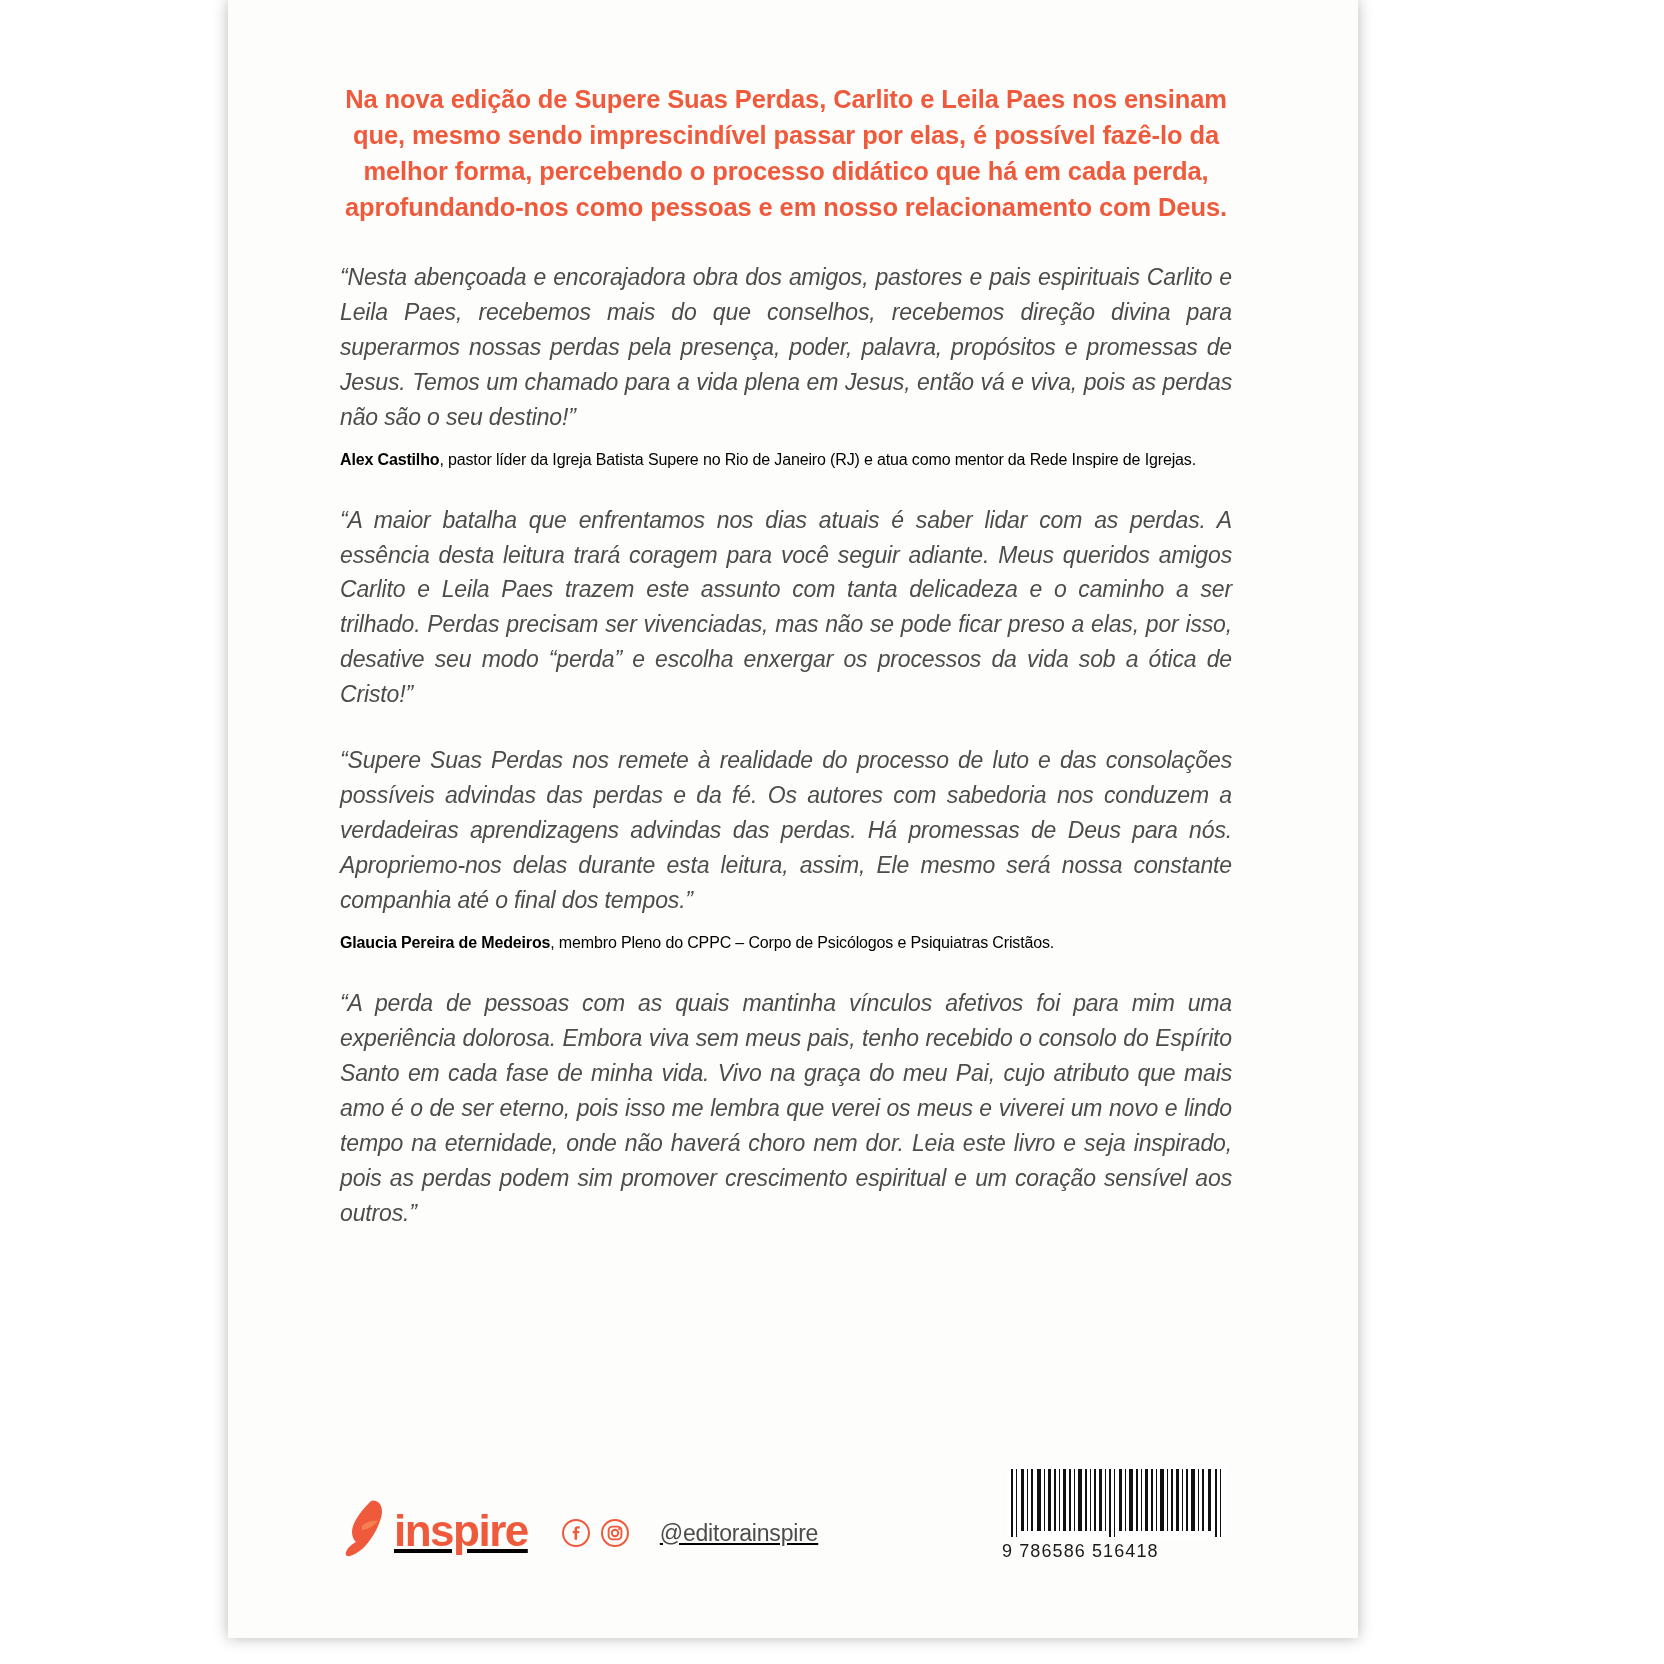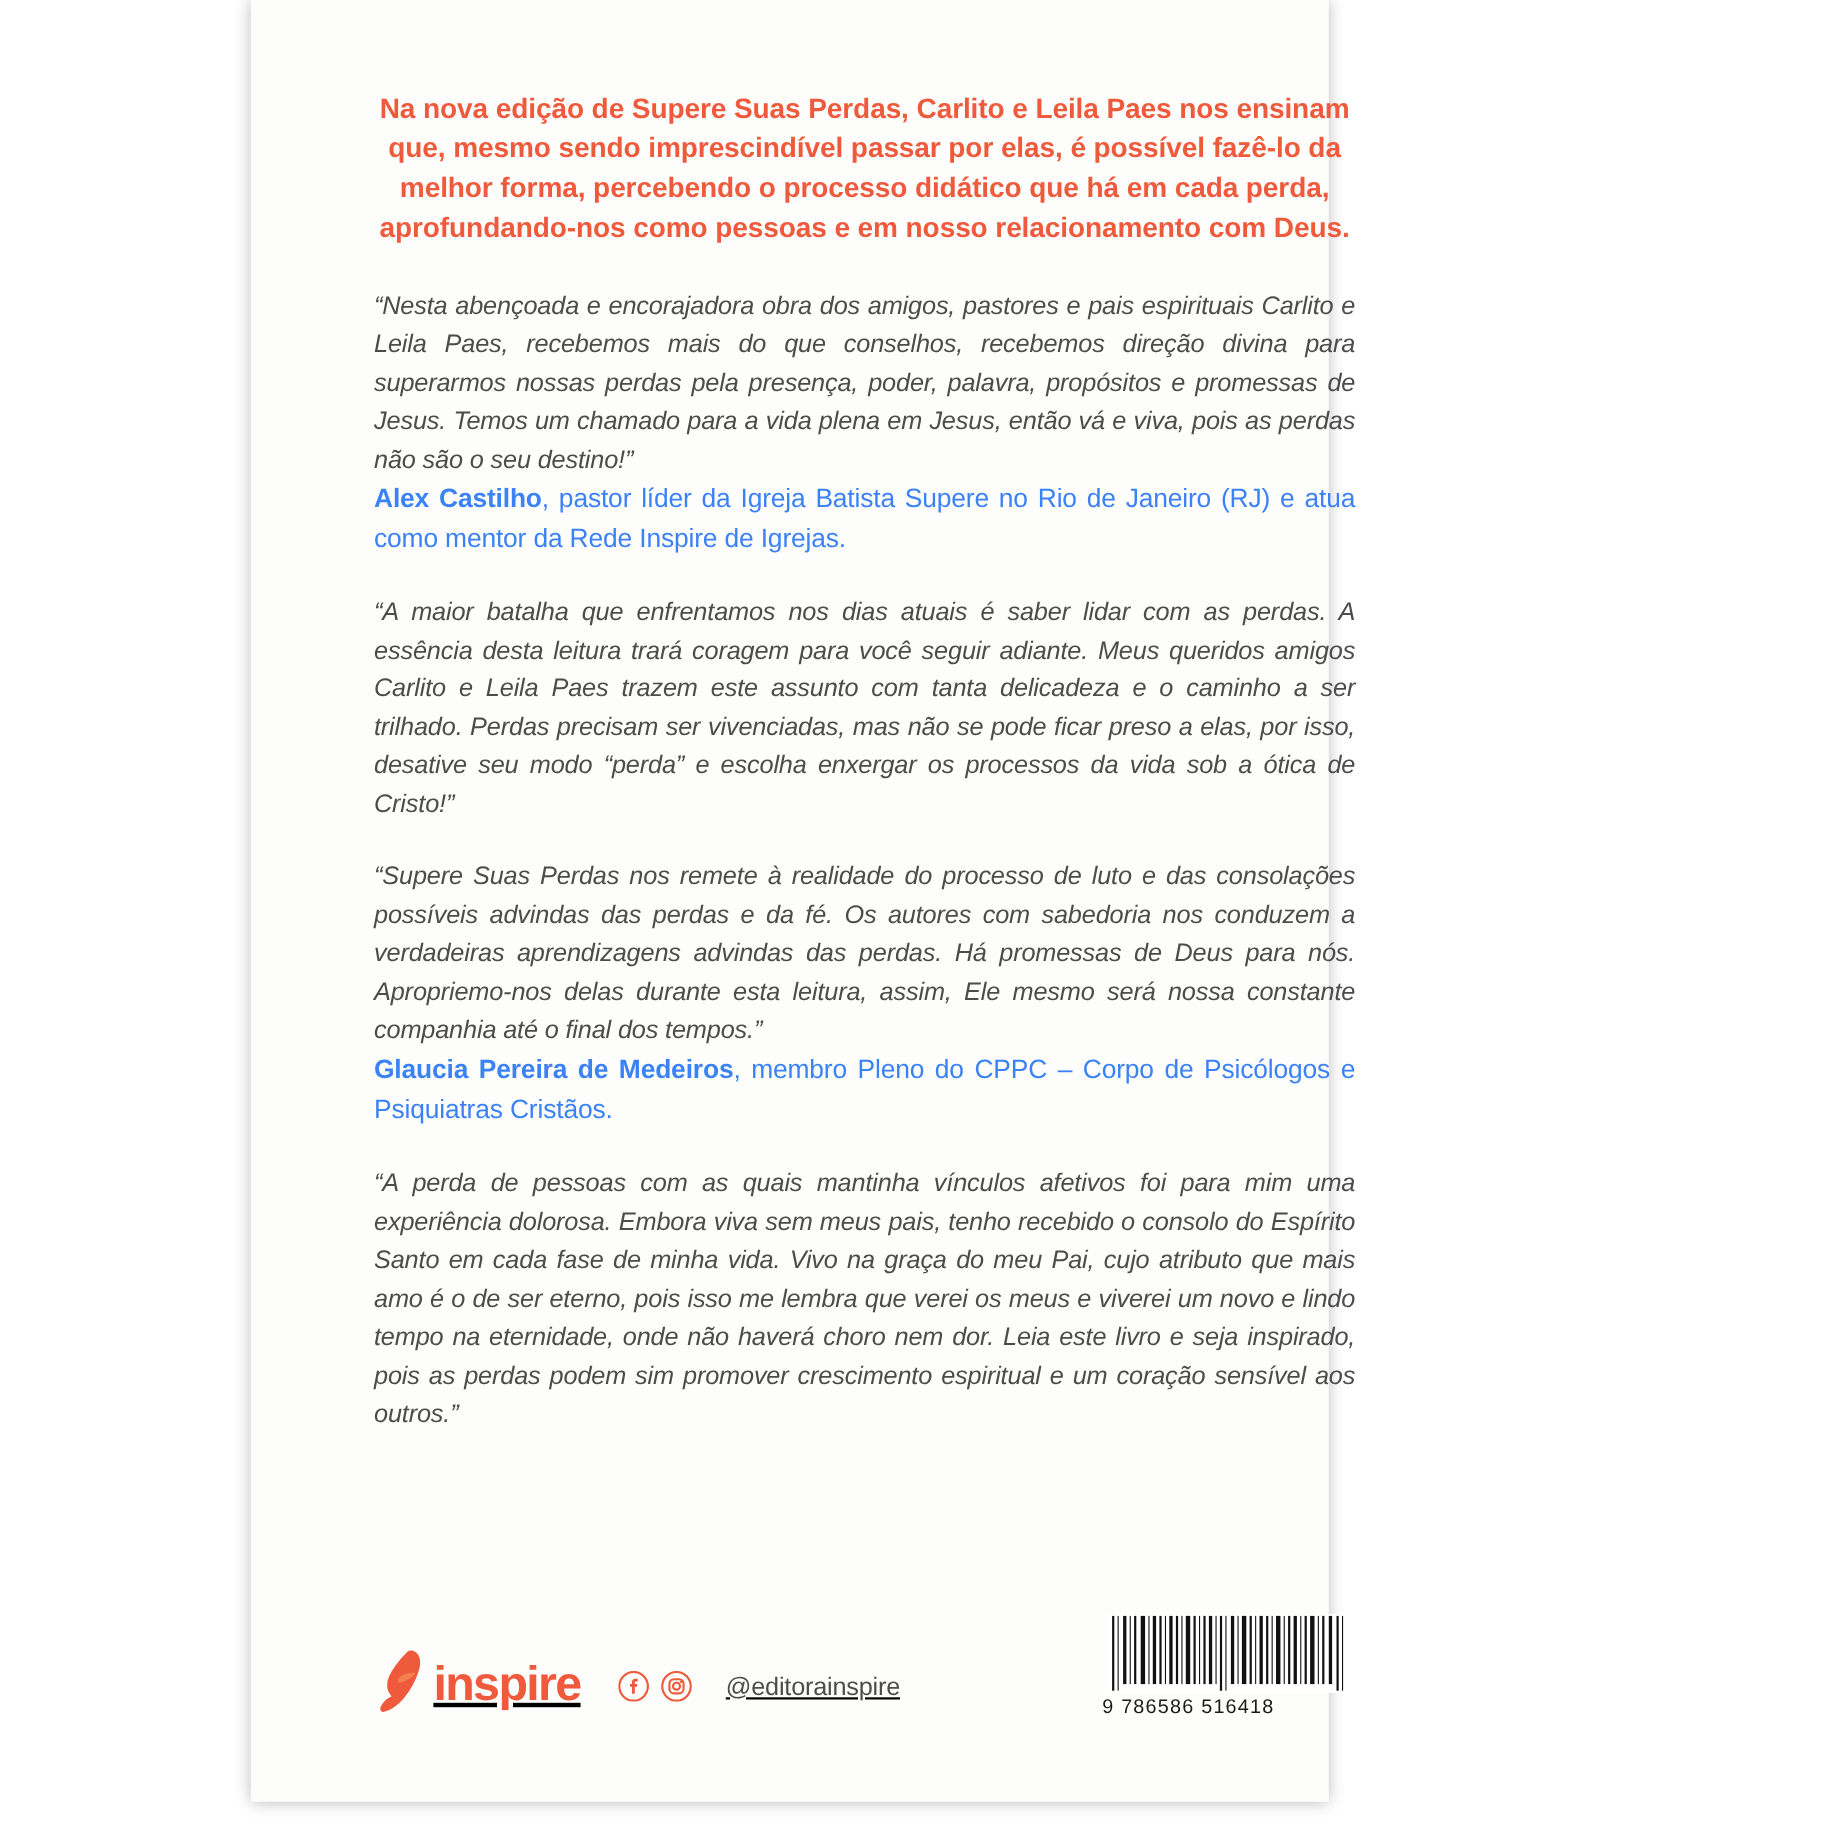--- a/index.html
+++ b/index.html
@@ -11,21 +11,21 @@
     width: 1664px;
     height: 1664px;
     font-family: "Liberation Sans", sans-serif;
     overflow: hidden;
   }
 
   .page-wrap {
     position: absolute;
     left: 228px;
     top: 0px;
-    width: 980px;
+    width: 1130px;
     height: 1638px;
     background: #fdfdfb;
     box-shadow: 0 0 14px rgba(0,0,0,0.28);
   }
 
   .content {
     position: absolute;
     left: 112px;
     top: 82px;
     width: 892px;
@@ -49,26 +49,26 @@
     color: #4c4c4c;
     font-style: italic;
     font-size: 23px;
     line-height: 1.52;
     text-align: justify;
     letter-spacing: -0.15px;
     margin-top: 31px;
   }
 
   .attrib {
-    color: #3b82f6;
-    font-size: 24px;
+    color: #000000;
+    font-size: 16px;
     line-height: 1.5;
     text-align: justify;
     letter-spacing: -0.15px;
-    margin-top: 1px;
+    margin-top: 13px;
   }
   .attrib .name {
     font-weight: bold;
   }
 
   .footer {
     position: absolute;
     left: 112px;
     bottom: 72px;
     width: 892px;

